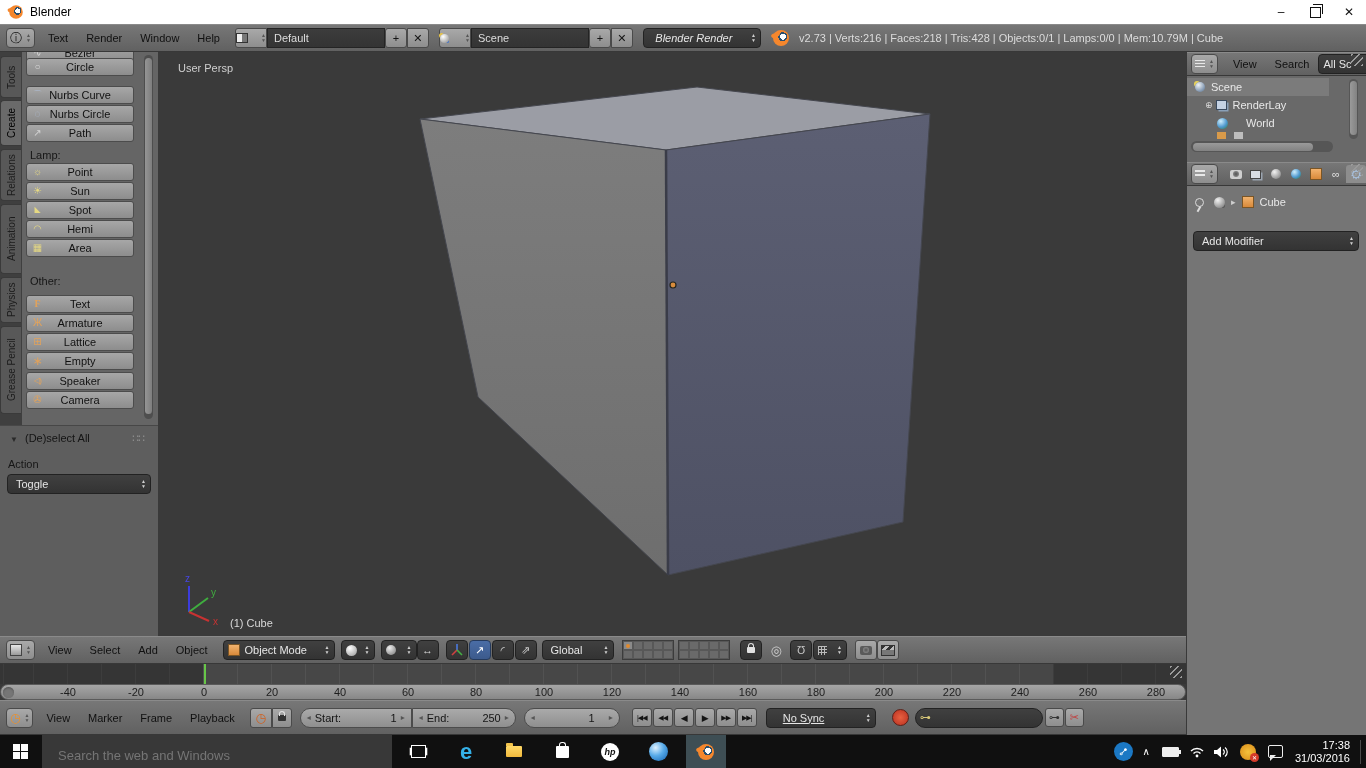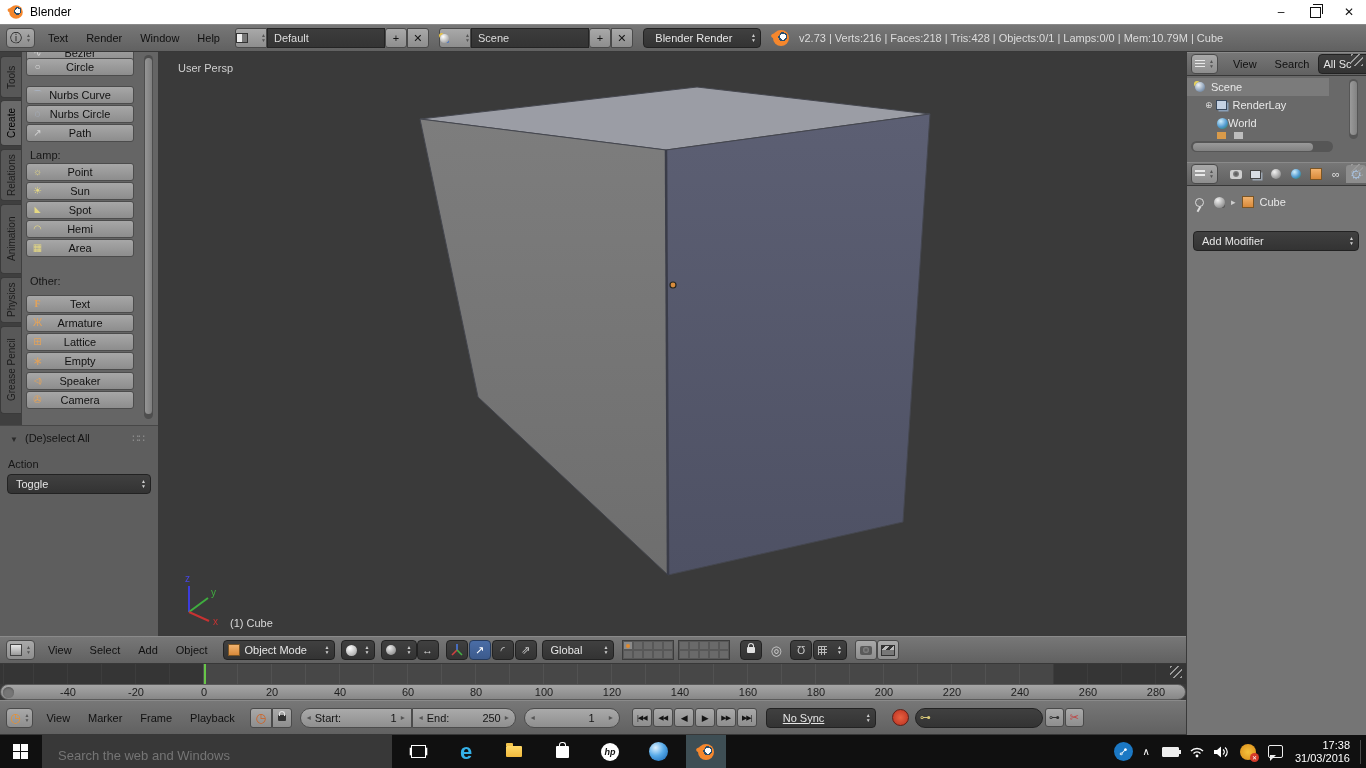--- a/index.html
+++ b/index.html
@@ -151,21 +151,21 @@
     <span style="display:inline-flex;margin-left:10px;">
       <span class="litebtn" style="width:32px;height:20px;border-radius:3px 0 0 3px;">
         <span style="width:9px;height:9px;border-radius:50%;background:radial-gradient(circle at 35% 30%,#fff,#888);box-shadow:-3px -3px 0 -2px #e8c54a,3px 3px 0 -3px #4a78c8;"></span>
           <span class="ud udd"></span>
       </span>
       <span class="field-dark" style="width:118px;">Scene</span>
       <span class="litebtn sqbtn">+</span>
       <span class="litebtn sqbtn" style="border-radius:0 3px 3px 0;">✕</span>
     </span>
     <span class="darkbtn" style="width:118px;margin-left:10px;">
-      <span style="margin:10px auto;">Blender Render</span>
+      <span style="margin:10px auto;font-style:italic;">Blender Render</span>
         <span class="ud"></span>
     </span>
     <span class="blogo" style="margin-left:12px;"></span>
     <span class="stats">v2.73 | Verts:216 | Faces:218 | Tris:428 | Objects:0/1 | Lamps:0/0 | Mem:10.79M | Cube</span>
   </div>
 
   <div id="viewport" class="abs">
     <svg class="abs" style="left:158px;top:0;" width="1028" height="584" viewBox="158 52 1028 584">
       <defs>
         <linearGradient id="lg" x1="0" y1="0" x2="0" y2="1">
@@ -306,21 +306,21 @@
       <span class="scene-ico"></span>
       <span style="margin-left:6px;">Scene</span>
     </div>
     <div class="orow" style="top:44px;padding-left:18px;">
       <span style="color:#dcdcdc;font-size:9px;margin-right:3px;">⊕</span>
       <span class="rl-ico"></span>
       <span style="margin-left:6px;">RenderLay</span>
     </div>
     <div class="orow" style="top:62px;padding-left:30px;">
       <span class="world-ico"></span>
-      <span style="margin-left:0;">World</span>
+      <span style="margin-left:18px;">World</span>
     </div>
     <div class="orow" style="top:80px;height:7px;overflow:hidden;padding-left:30px;">
       <span style="width:9px;height:9px;background:#d89a4a;display:inline-block;"></span>
       <span style="width:9px;height:9px;background:#bdbdbd;display:inline-block;margin-left:8px;"></span>
     </div>
     <div class="abs" style="left:4px;top:89px;width:142px;height:11px;background:#565656;border-radius:6px;">
       <div class="abs" style="left:2px;top:1.5px;width:120px;height:8px;background:linear-gradient(#9a9a9a,#828282);border-radius:5px;"></div>
     </div>
     <div class="abs" style="left:162px;top:27px;width:9px;height:60px;background:#565656;border-radius:5px;">
       <div class="abs" style="left:1px;top:2px;width:7px;height:54px;background:linear-gradient(90deg,#9a9a9a,#828282);border-radius:5px;"></div>

